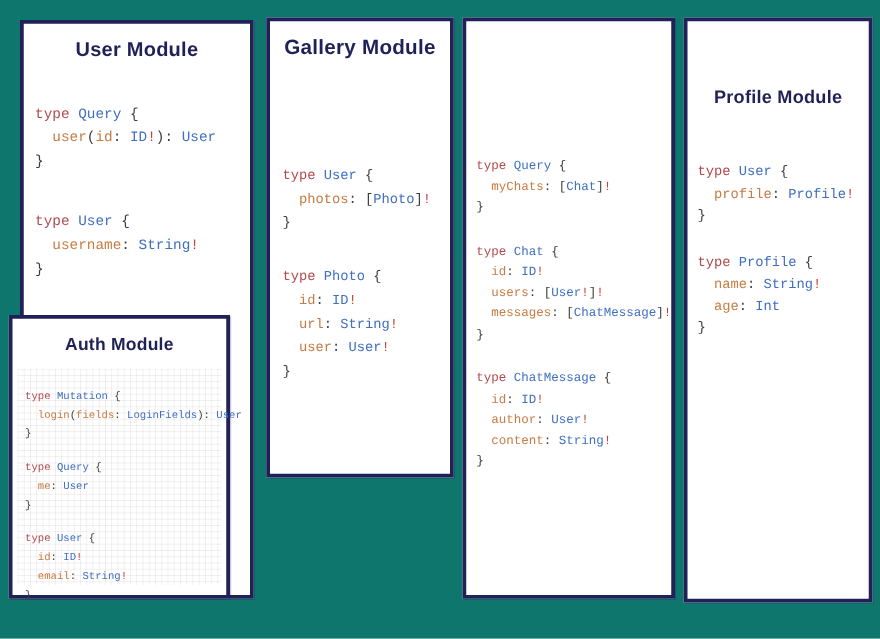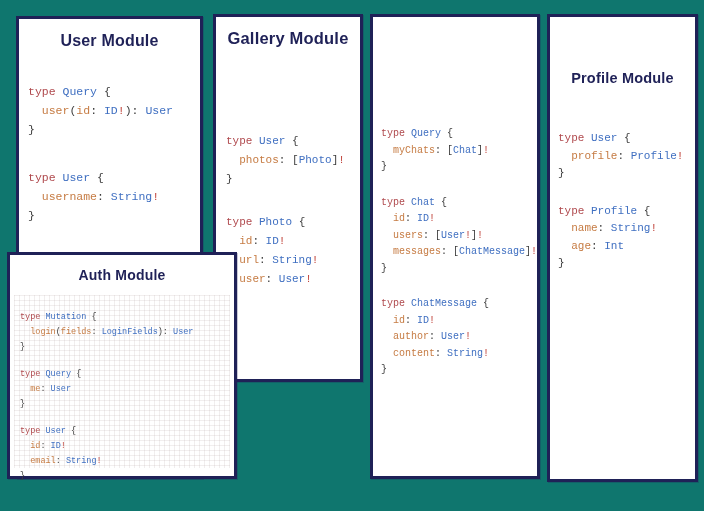--- a/index.html
+++ b/index.html
@@ -7,21 +7,21 @@
     position:relative; width:704px; height:511px;
     background:#0f766e; overflow:hidden;
     font-family:"Liberation Sans", sans-serif;
   }
   .module {
     position:absolute; background:#ffffff;
     border:3px solid var(--navy); box-sizing:border-box;
     box-shadow:1px 1px 0 rgba(31,33,87,0.25);
   }
   #module-user    { left:16px;  top:16px;  width:187px; height:463px; z-index:1; }
-  #module-auth    { left:7px;   top:252px; width:230px; height:227px; z-index:2; }
+  #module-auth    { left:7px;   top:252px; width:177px; height:227px; z-index:2; }
   #module-gallery { left:213px; top:14px;  width:150px; height:368px;padding-left:44px; }
   #module-chat    { left:370px; top:14px;  width:170px; height:465px; }
   #module-profile { left:547px; top:14px;  width:151px; height:468px; }
 
   .module-title {
     position:absolute; left:0; right:0; text-align:center;
     font-weight:bold; color:var(--navy); letter-spacing:0.2px;
   }
   #module-user    .module-title { top:13px; font-size:16px;   }
   #module-gallery .module-title { top:12px; font-size:16.5px; }

